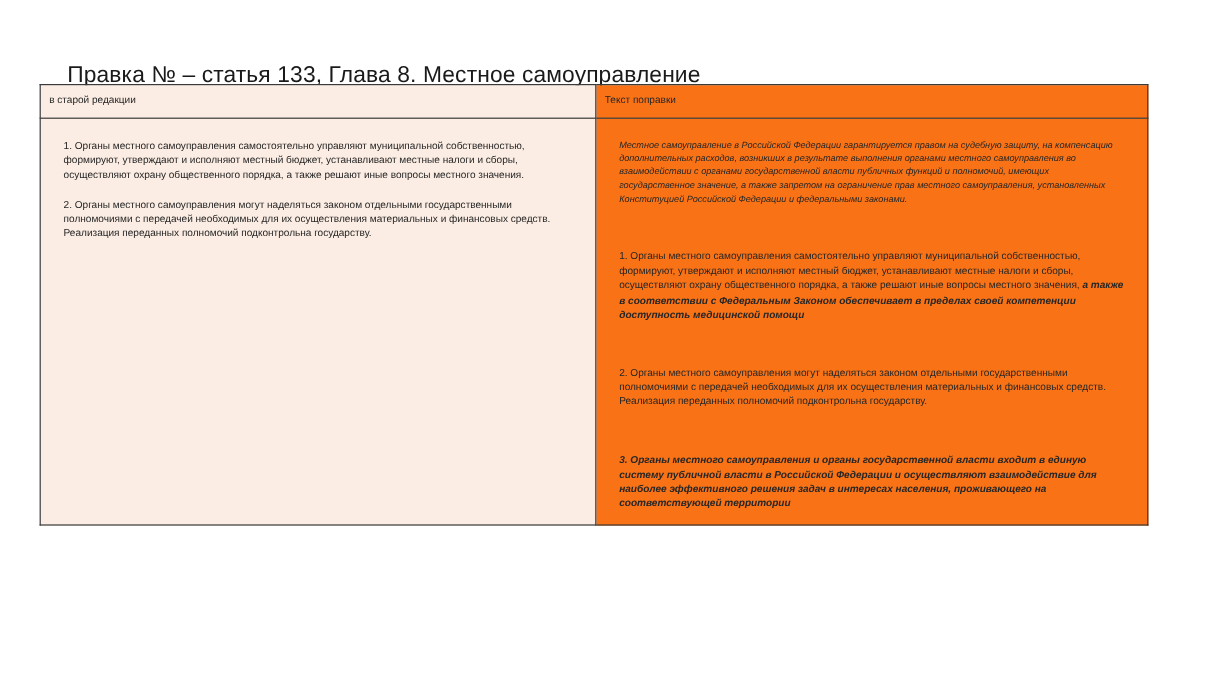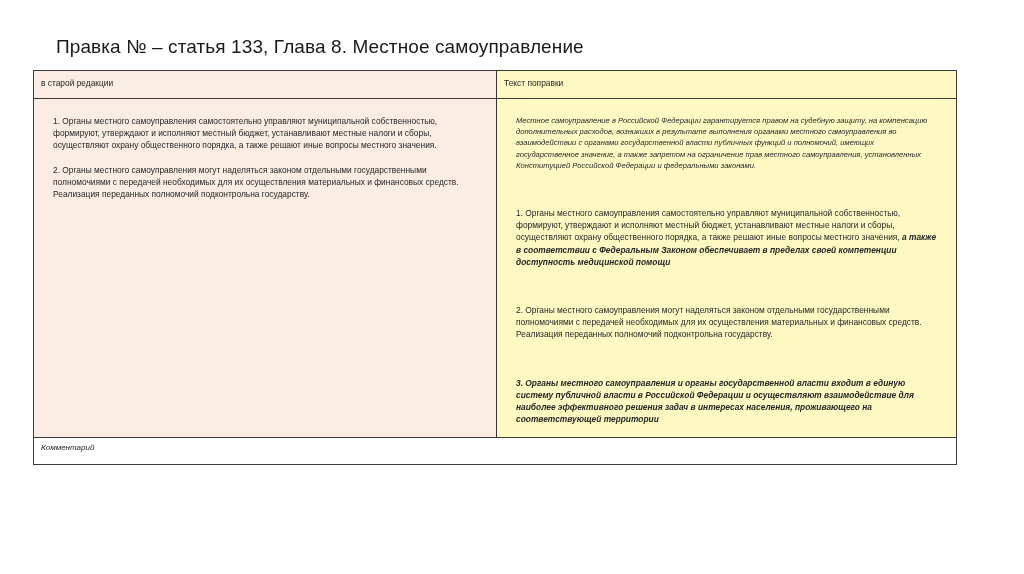--- a/index.html
+++ b/index.html
@@ -1,35 +1,35 @@
 <!DOCTYPE html>
 <html><head>
 <meta charset="utf-8">
 <style>
   html, body { margin: 0; padding: 0; }
   body {
     width: 1024px; height: 574px; background: #ffffff; position: relative; overflow: hidden;
     font-family: "Liberation Sans", "DejaVu Sans", sans-serif; color: #262626;
   }
   .slide-title {
-    position: absolute; left: 56px; top: 36px;
+    position: absolute; left: 56px; top: 52px;
     font-size: 19px; color: #1a1a1a; letter-spacing: 0.1px;
     font-family: "Liberation Sans", sans-serif;
     text-align: center;
   }
   .amend-table {
     position: absolute; left: 33px; top: 70px; width: 924px;
     border-collapse: collapse; table-layout: fixed;
   }
   .amend-table td {
     border: 1.5px solid #3a3a3a; vertical-align: top;
     font-size: 8.4px; line-height: 12.2px; padding: 0 7px;
   }
   .col-old { width: 448px; background: #fbede3; }
-  .col-new { background: #fef9c3; }
+  .col-new { background: #f97316; }
   .hdr td { height: 27px; }
   .hdr .cell-text { padding-top: 6px; }
   .content-row td { height: 281px; }
   .content-row .col-old .cell-text { padding-top: 4px; }
   .content-row .col-new .cell-text { padding-top: 4px; }
   .comment-row td { background: #ffffff; height: 26px; }
   .comment-row .cell-text { padding-top: 4px; font-style: italic; font-size: 8px; }
   .p { margin: 12px; }
   .bi { font-weight: bold; font-style: italic; }
   .gap { height: 12px; }
@@ -62,19 +62,14 @@
         <p class="p small-bi">Местное самоуправление в Российской Федерации гарантируется правом на судебную защиту, на компенсацию дополнительных расходов, возникших в результате выполнения органами местного самоуправления   во взаимодействии с органами государственной власти публичных функций и полномочий, имеющих государственное значение, а также запретом        на ограничение прав местного самоуправления, установленных Конституцией Российской Федерации и федеральными законами.</p>
         <div class="gap"></div>
         <p class="p"><span>1. Органы местного самоуправления самостоятельно управляют муниципальной собственностью, формируют, утверждают и исполняют местный бюджет, устанавливают местные налоги и сборы, осуществляют охрану общественного порядка, а также решают иные вопросы местного значения,</span><span class="bi"> а также в соответствии с Федеральным Законом обеспечивает в пределах своей компетенции доступность медицинской помощи</span></p>
         <div class="gap"></div>
         <p class="p">2. Органы местного самоуправления могут наделяться законом отдельными государственными полномочиями с передачей необходимых для их осуществления материальных и финансовых средств. Реализация переданных полномочий подконтрольна государству.</p>
         <div class="gap"></div>
         <p class="p bi">3. Органы местного самоуправления и органы государственной власти входит в единую систему публичной власти в Российской Федерации и осуществляют взаимодействие для наиболее эффективного решения задач в интересах населения, проживающего на соответствующей территории</p>
       </div>
     </td>
   </tr>
-  <tr class="comment-row">
-    <td colspan="2">
-      <div class="cell-text">Комментарий</div>
-    </td>
-  </tr>
 </tbody>
   </table>
 
 </body></html>

